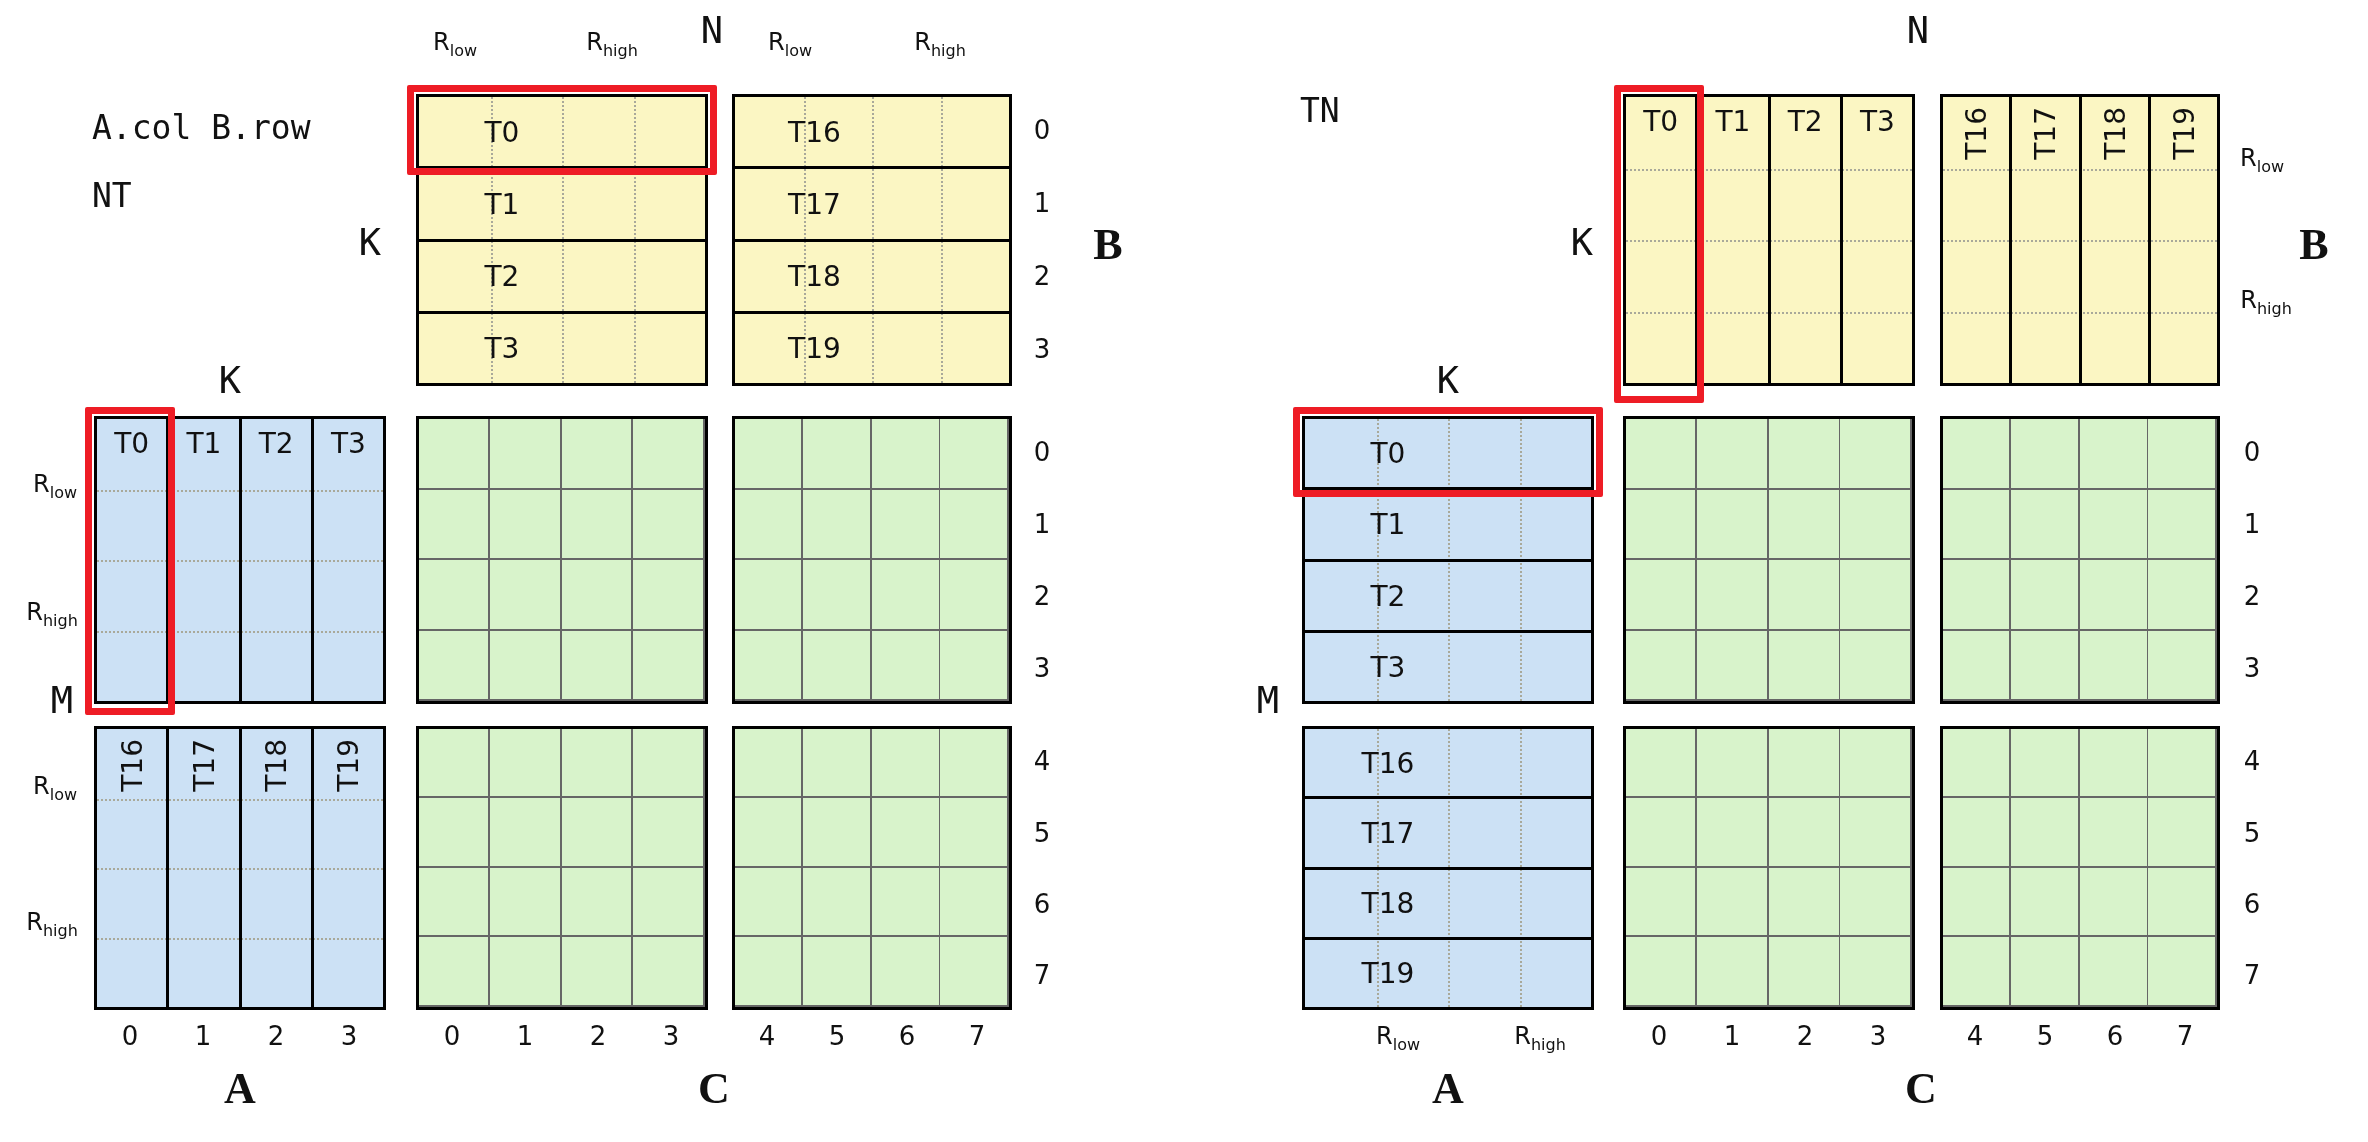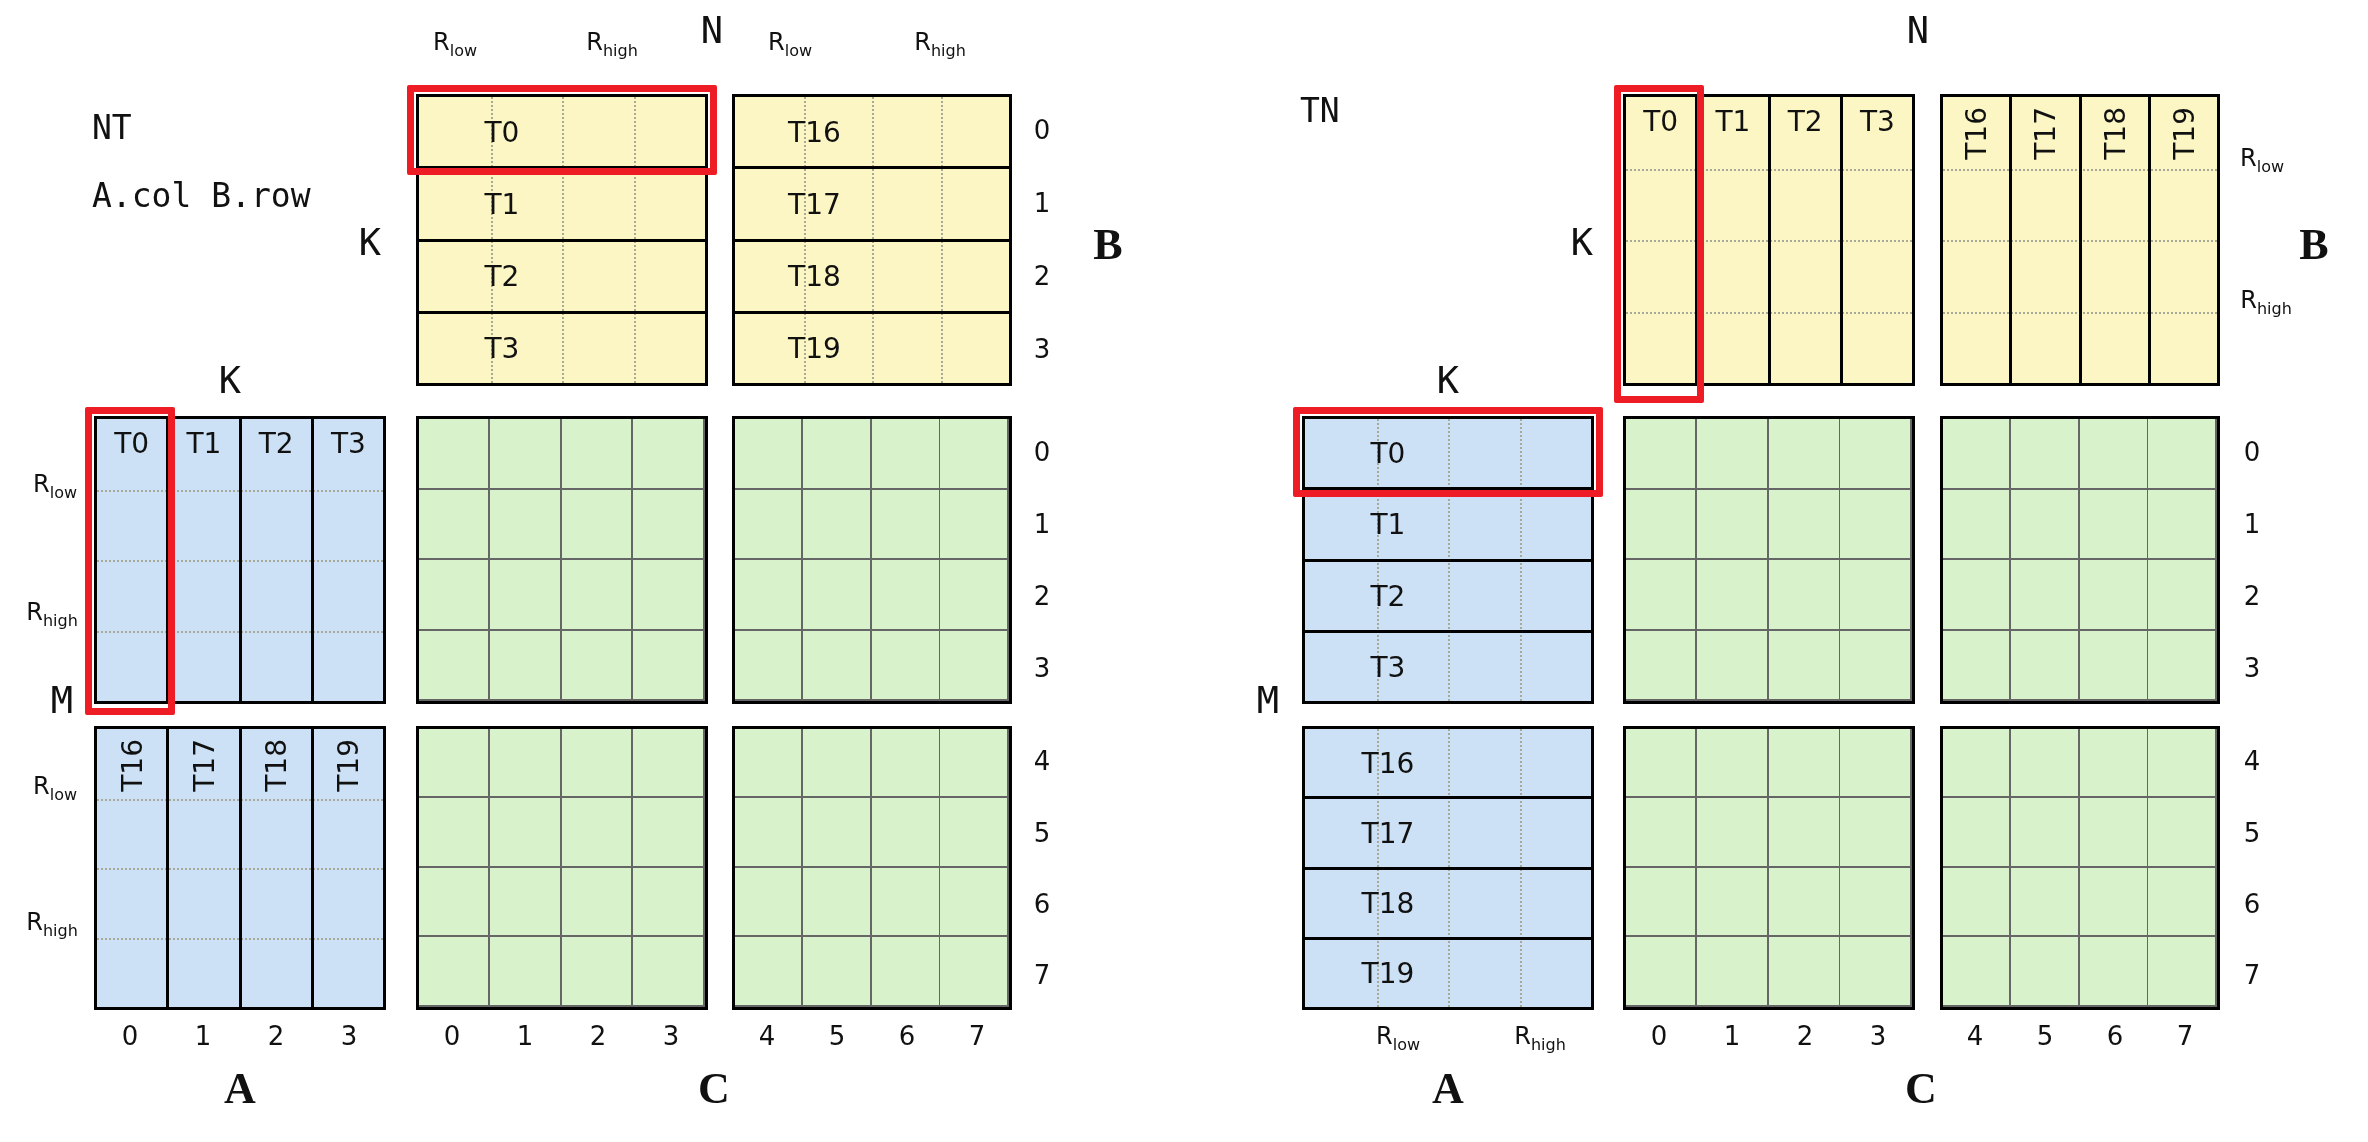--- a/index.html
+++ b/index.html
@@ -61,22 +61,22 @@
   }
 </style>
 </head>
 <body>
 
 <div class="canvas">
 
   <div>
 
     <div class="title" style="left:92px; top:94px;">
+      <div>A.col B.row</div>
       <div>NT</div>
-      <div>A.col B.row</div>
     </div>
 
     <div class="block rows b-fill" style="left:416px; top:94px; width:292px; height:292px;">
       <div class="gl v" style="left:25%"></div>
       <div class="gl v" style="left:50%"></div>
       <div class="gl v" style="left:75%"></div>
       <div class="stripe">
           <span class="tlab row-lab">T0</span>
         </div>
       <div class="stripe">

